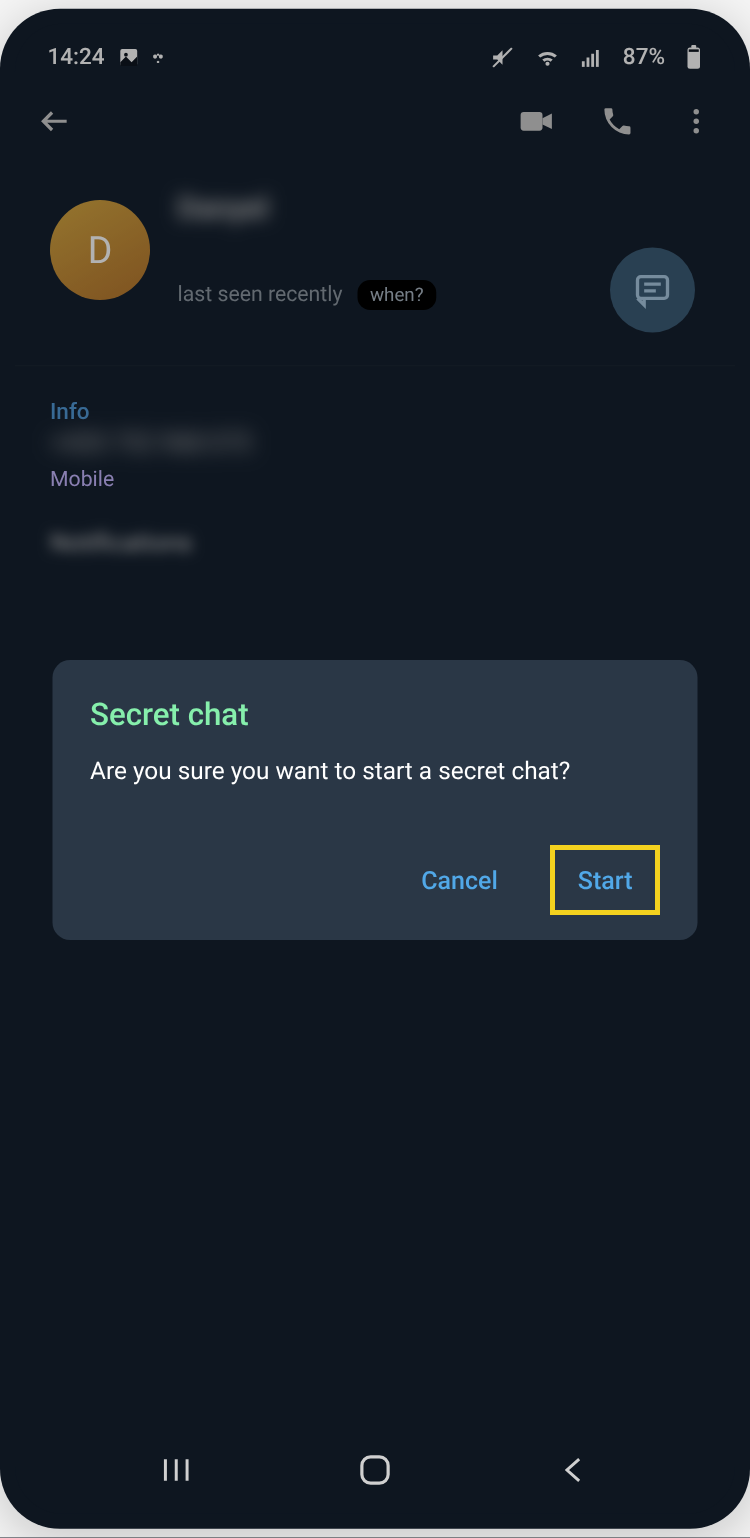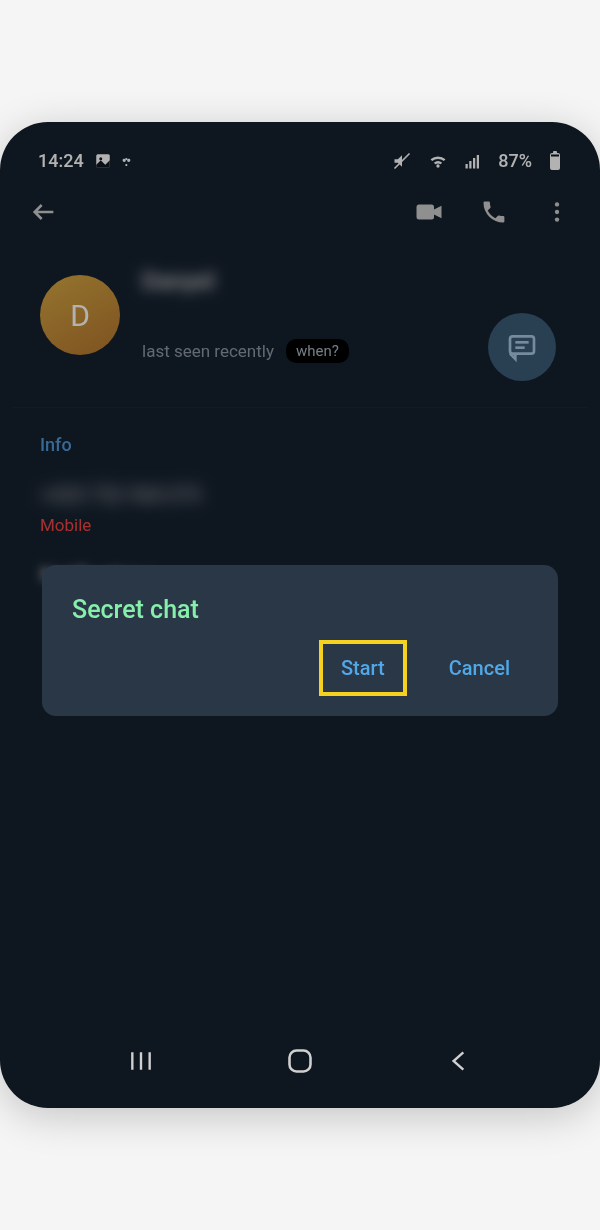--- a/index.html
+++ b/index.html
@@ -10,21 +10,21 @@
     }
     body {
       background: #f5f5f5;
       display: flex;
       justify-content: center;
       align-items: center;
       min-height: 100vh;
     }
     .phone-frame {
       width: 600px;
-      height: 986px;
+      height: 1216px;
       background: #0e1620;
       border-radius: 48px;
       overflow: hidden;
       position: relative;
       box-shadow: 0 8px 40px rgba(0,0,0,0.2);
       padding: 12px;
     }
     .screen {
       width: 100%;
       height: 100%;
@@ -134,30 +134,30 @@
     }
     .info-section {
       padding: 26px 28px 10px 28px;
       border-top: 1px solid #1a2532;
       margin-top: 24px;
     }
     .info-header {
       color: #5097d5;
       font-size: 18px;
       font-weight: 500;
-      margin-bottom: 28px;
+      margin-bottom: 2px;
     }
     .phone-number {
       font-size: 20px;
       color: #c0c0c0;
       filter: blur(8px);
       margin-bottom: 8px;
     }
     .phone-label {
-      color: #ef4444;
+      color: #c4b5fd;
       font-size: 17px;
       margin-bottom: 28px;
     }
     .notif-header {
       color: #d0d0d0;
       font-size: 20px;
       filter: blur(5px);
     }
     .dialog-overlay {
       position: absolute;
@@ -327,23 +327,24 @@
       <div class="info-header">Info</div>
       <div class="phone-number">+420 752 968 075</div>
       <div class="phone-label">Mobile</div>
       <div class="notif-header">Notifications</div>
     </div>
     </div>
 
     <div class="dialog-overlay">
       <div class="dialog">
         <div class="dialog-title">Secret chat</div>
+        <div class="dialog-message">Are you sure you want to start a secret chat?</div>
         <div class="dialog-actions">
+          <button class="dialog-btn">Cancel</button>
           <button class="dialog-btn highlighted">Start</button>
-          <button class="dialog-btn">Cancel</button>
         </div>
       </div>
     </div>
 
     <div class="nav-bar">
       <div class="nav-btn">
         <svg width="26" height="26" viewBox="0 0 24 24" fill="none" stroke="#d0d0d0" stroke-width="2.2">
             <line x1="4" y1="4" x2="4" y2="20"></line>
             <line x1="12" y1="4" x2="12" y2="20"></line>
             <line x1="20" y1="4" x2="20" y2="20"></line>

